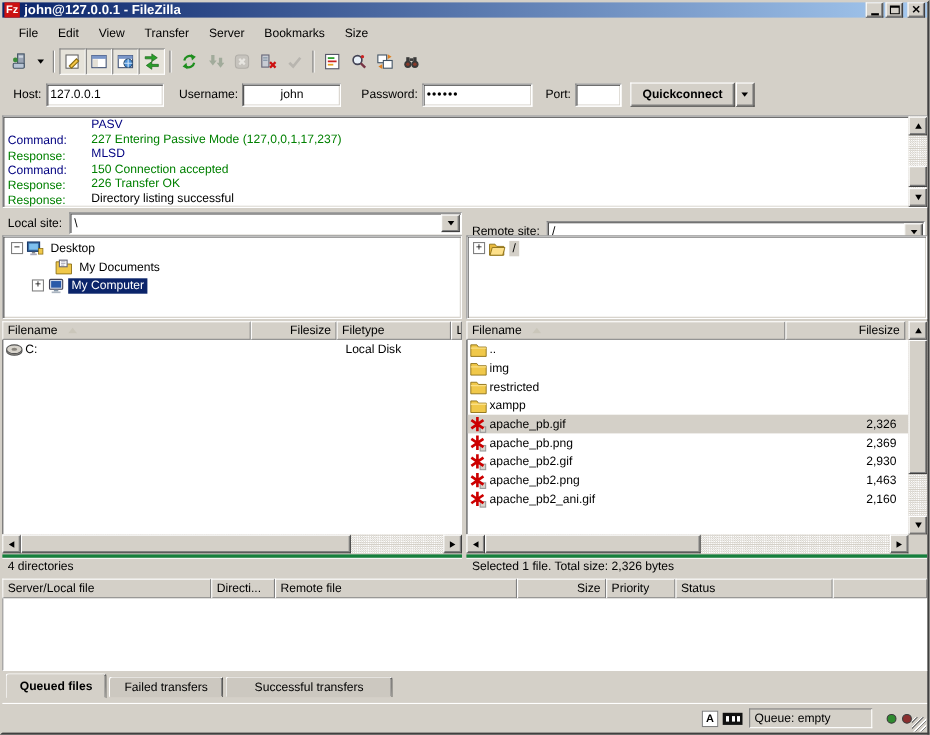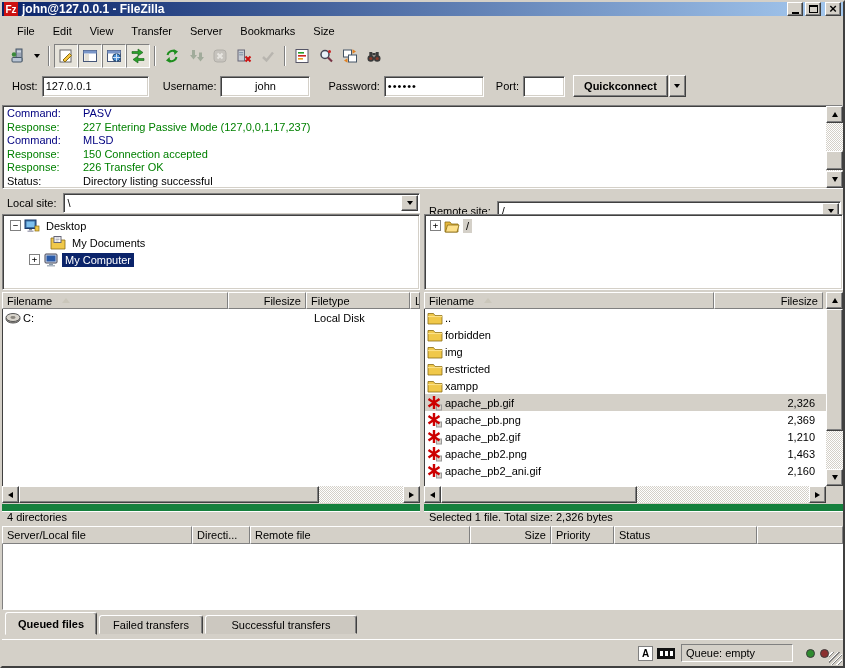--- a/index.html
+++ b/index.html
@@ -43,21 +43,21 @@
   .tbtn.narrow { width:14px; }
   
   .quickbar { left:0; top:67px; right:0; height:34px; display:flex; align-items:center; }
   .quickbar label { margin:0 4px; }
   .quickbar input { height:21px; font:11px "Liberation Sans",sans-serif; padding:0 3px; outline:none; }
   .qbtn { height:22px; padding:0 10px; font-size:11px; display:flex; align-items:center;font-weight:bold; }
   .qdrop { width:17px; height:22px; display:flex; align-items:center; justify-content:center; }
   
   .log { left:0; top:103px; width:841px; height:84px; background:#fff; padding:1px 0 0 4px; overflow:hidden; }
   .log-line { height:13.5px; display:flex; white-space:nowrap; }
-  .log-label { width:76px; flex:none; }
+  .log-label { width:76px; flex:none;margin-top:15px; }
   .t-command { color:#000080; }
   .t-response { color:#008000; }
   .t-status { color:#000; }
   
   .sbv { width:17px; background-color:#ece9e2;
     background-image:repeating-conic-gradient(#fff 0% 25%, #d4d0c8 0% 50%); background-size:2px 2px; }
   .sbh { height:17px; background-color:#ece9e2;
     background-image:repeating-conic-gradient(#fff 0% 25%, #d4d0c8 0% 50%); background-size:2px 2px; }
   .sb-btn { width:17px; height:17px; background:#d4d0c8; border:1px solid; border-color:#fff #404040 #404040 #fff;
     box-shadow: inset -1px -1px 0 #808080; display:flex; align-items:center; justify-content:center; position:absolute; }
@@ -88,21 +88,21 @@
   .hcell { border-top:1px solid #fff; border-left:1px solid #fff; border-right:1px solid #808080; border-bottom:1px solid #808080;
     padding:1px 4px; display:flex; align-items:center; overflow:hidden; white-space:nowrap; }
   .sortmark { width:0;height:0;border-left:4px solid transparent;border-right:4px solid transparent;border-bottom:5px solid #cac6ba; margin-left:10px; }
   .listbody { background:#fff; overflow:hidden; }
   .lrow { height:17px; display:flex; align-items:center; white-space:nowrap; }
   .lrow.sel { background:#d4d0c8; }
   .licon { width:16px; height:16px; flex:none; margin:0 2px; }
   .licon svg { width:16px; height:16px; display:block; }
   .lsize { text-align:right; padding-right:6px; flex:none; }
   .panel-status { height:19px; display:flex; align-items:center; padding-left:5px;
-    border-top:7px solid #15803d; box-shadow: inset 0 1px 0 #fff; }
+    border-top:3px solid #15803d; box-shadow: inset 0 1px 0 #fff; }
   
   .qhead { height:18px; display:flex; background:#d4d0c8; }
   .qbody { background:#fff; }
   .tabs { height:26px; }
   .tab { position:absolute; background:#d4d0c8; border:1px solid; border-color:#fff #404040 transparent #fff;
     box-shadow: inset -1px 0 0 #808080; border-radius:3px 3px 0 0; display:flex; align-items:center; justify-content:center; }
   .tab.active { font-weight:bold; z-index:2; }
   .tab.inactive { background:#ccc8c0; }
   
   .statusbar { left:0; right:0; bottom:0; height:27px; border-top:1px solid #fff;
@@ -445,32 +445,20 @@
       <span class="lsize" style="width:106px"></span>
     </div>
     <div class="lrow">
       <span style="width:290px; display:flex; align-items:center">
           <span class="licon">
             <svg viewBox="0 0 16 16">
               <path d="M1 3.5h5.5l1.5 2H15v8.5H1z" fill="#f0c84a" stroke="#8a6d14" stroke-width=".8"></path>
               <path d="M1 6.5h14" stroke="#fbe086" stroke-width="1.2"></path>
             </svg>
           </span>
-          <span>forbidden</span>
-        </span>
-      <span class="lsize" style="width:106px"></span>
-    </div>
-    <div class="lrow">
-      <span style="width:290px; display:flex; align-items:center">
-          <span class="licon">
-            <svg viewBox="0 0 16 16">
-              <path d="M1 3.5h5.5l1.5 2H15v8.5H1z" fill="#f0c84a" stroke="#8a6d14" stroke-width=".8"></path>
-              <path d="M1 6.5h14" stroke="#fbe086" stroke-width="1.2"></path>
-            </svg>
-          </span>
           <span>img</span>
         </span>
       <span class="lsize" style="width:106px"></span>
     </div>
     <div class="lrow">
       <span style="width:290px; display:flex; align-items:center">
           <span class="licon">
             <svg viewBox="0 0 16 16">
               <path d="M1 3.5h5.5l1.5 2H15v8.5H1z" fill="#f0c84a" stroke="#8a6d14" stroke-width=".8"></path>
               <path d="M1 6.5h14" stroke="#fbe086" stroke-width="1.2"></path>
@@ -526,21 +514,21 @@
           <span class="licon">
             <svg viewBox="0 0 16 16">
               <rect x="9.5" y="10" width="5" height="5" fill="#d8d4cc" stroke="#999"></rect>
               <g stroke="#cc0000" stroke-width="2.4">
                 <path d="M7 1v13M1.5 4l11 7.5M12.5 4l-11 7.5"></path>
               </g>
             </svg>
           </span>
           <span>apache_pb2.gif</span>
         </span>
-      <span class="lsize" style="width:106px">1,210</span>
+      <span class="lsize" style="width:106px">2,930</span>
     </div>
     <div class="lrow">
       <span style="width:290px; display:flex; align-items:center">
           <span class="licon">
             <svg viewBox="0 0 16 16">
               <rect x="9.5" y="10" width="5" height="5" fill="#d8d4cc" stroke="#999"></rect>
               <g stroke="#cc0000" stroke-width="2.4">
                 <path d="M7 1v13M1.5 4l11 7.5M12.5 4l-11 7.5"></path>
               </g>
             </svg>

